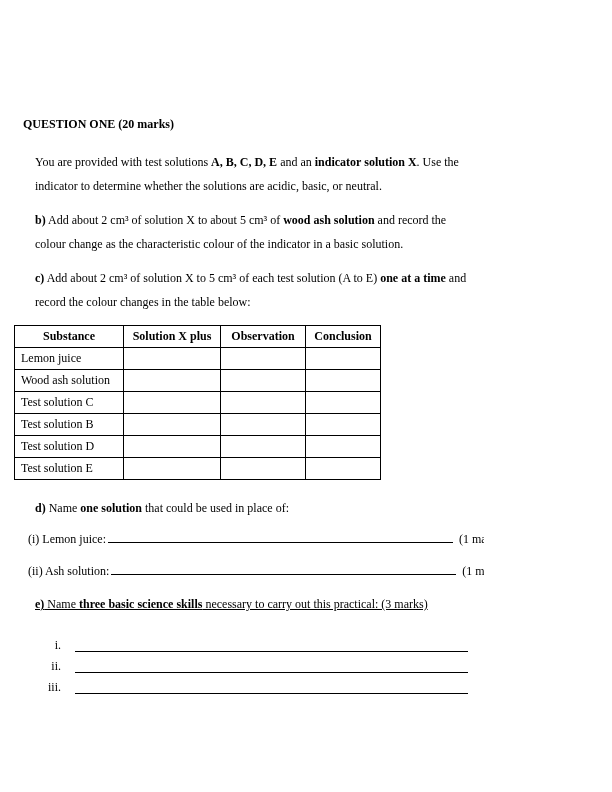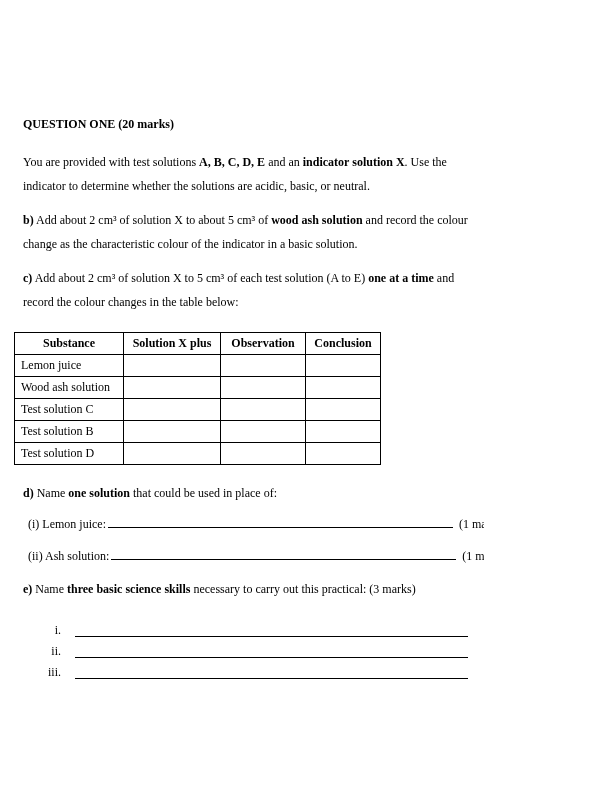--- a/index.html
+++ b/index.html
@@ -18,28 +18,28 @@
     font-family: "Liberation Serif", serif;
     font-size: 12px;
     overflow: hidden;
   }
   .title {
     font-weight: bold;
     margin: 0 0 14px 0;
     line-height: 24px;
   }
   p.para {
-    margin: 0 0 10px 0;
+    margin: 0 0 10px 12px;
     line-height: 24px;
   }
   .b { font-weight: bold; }
 
   table.results {
     border-collapse: collapse;
-    margin: 18px 0 16px -9px;
+    margin: 11px 0 16px -9px;
     font-size: 12px;
   }
   table.results th,
   table.results td {
     border: 1px solid #000;
     padding: 2px 6px;
     height: 17px;
     font-weight: normal;
     text-align: left;
     vertical-align: middle;
@@ -138,34 +138,40 @@
         <td></td>
         <td></td>
         <td></td>
       </tr>
       <tr>
         <td>Test solution D</td>
         <td></td>
         <td></td>
         <td></td>
       </tr>
+      <tr>
+        <td>Test solution E</td>
+        <td></td>
+        <td></td>
+        <td></td>
+      </tr>
     </tbody>
   </table>
 
   <p class="para" style="margin-bottom:8px;"><span class="b">d)</span><span> Name </span><span class="b">one solution</span><span> that could be used in place of:</span></p>
 
   <div class="fill-line">
     <span>(i) Lemon juice:</span><span class="blank"></span><span>(1 mark)</span>
   </div>
 
   <div class="fill-line">
     <span>(ii) Ash solution:</span><span class="blank"></span><span>(1 mark)</span>
   </div>
 
-  <p class="para" style="margin-top:8px;"><span class="b">e)</span><span> Name </span><span class="b">three basic science skills</span><span> necessary to carry out this practical: (3 marks)</span></p>
+  <p class="para" style="margin-top:8px;text-decoration:underline;"><span class="b">e)</span><span> Name </span><span class="b">three basic science skills</span><span> necessary to carry out this practical: (3 marks)</span></p>
 
   <div class="skills">
     <div class="skill-line">
       <span class="skill-num">i.</span>
       <span class="skill-blank"></span>
     </div>
     <div class="skill-line">
       <span class="skill-num">ii.</span>
       <span class="skill-blank"></span>
     </div>

